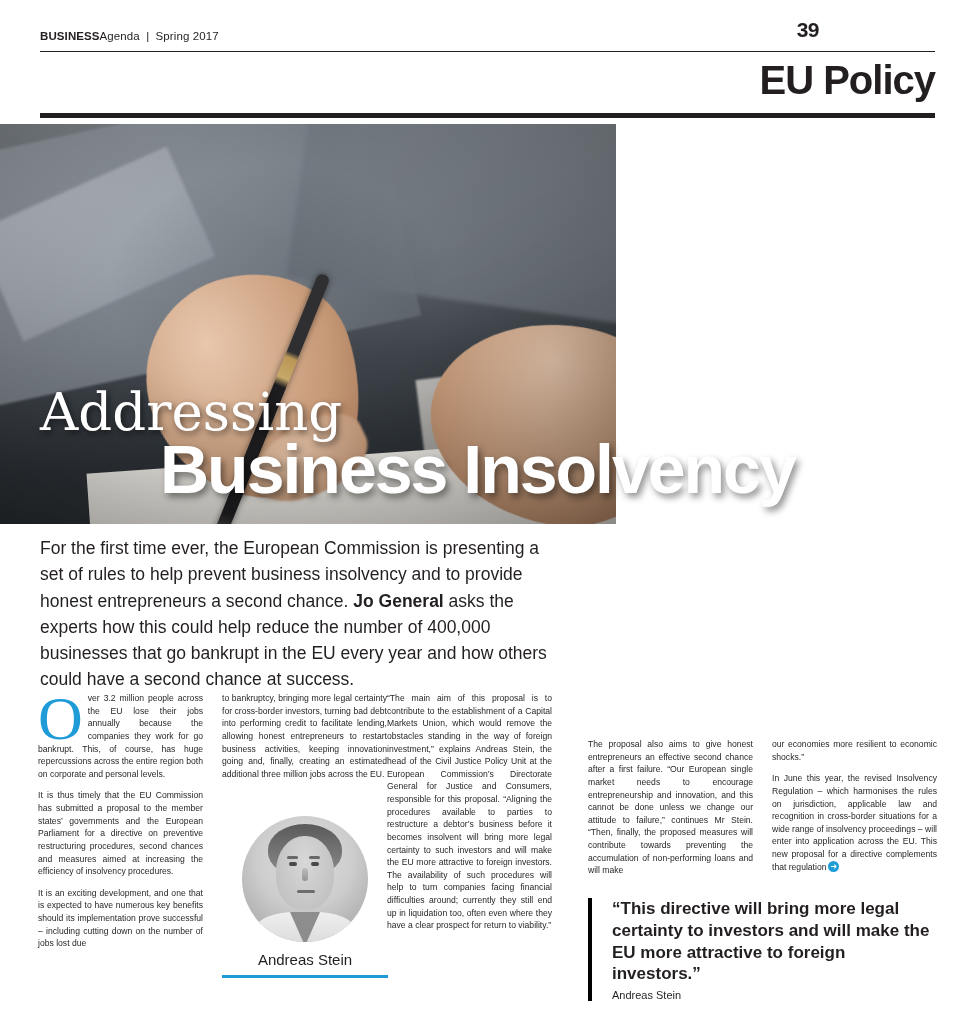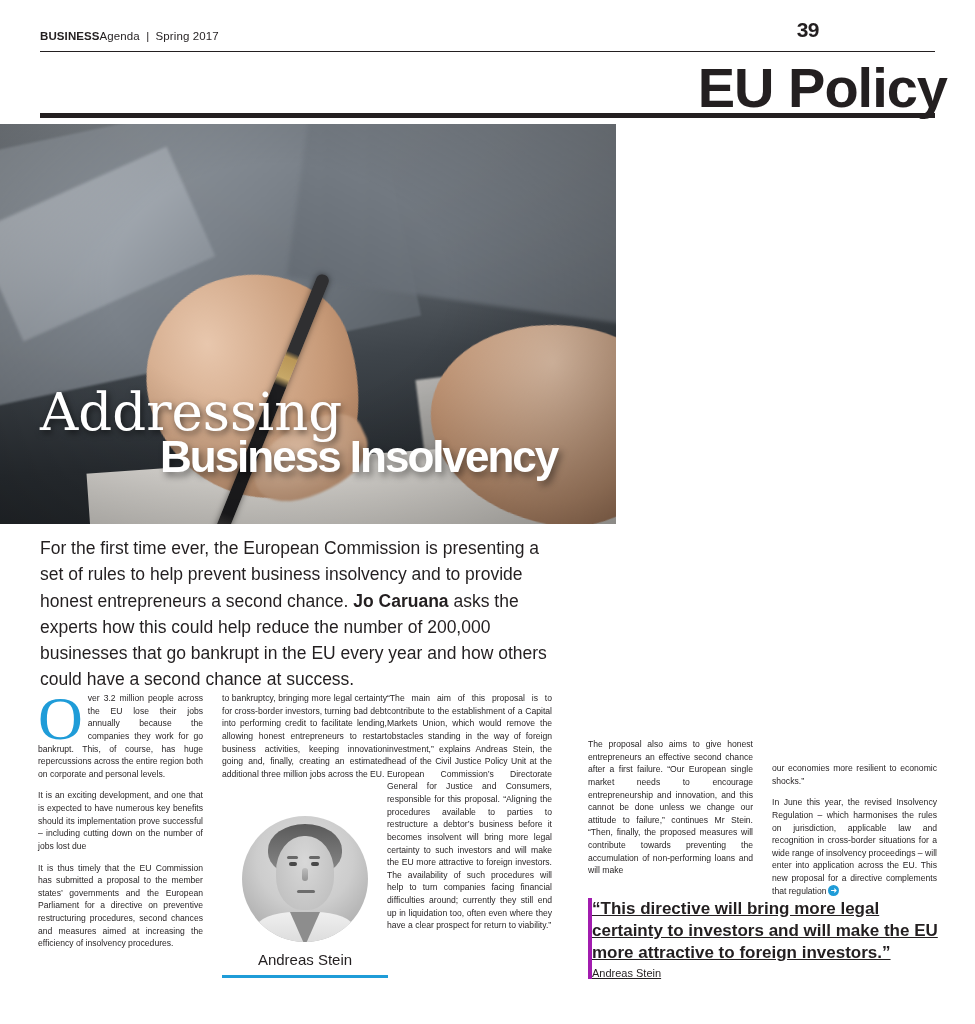--- a/index.html
+++ b/index.html
@@ -29,22 +29,22 @@
   .page-number {
     position:absolute; right:40px; top:18px;
     font-size:21px; font-weight:bold; letter-spacing:-0.5px;
   }
   .header-rule {
     position:absolute; left:40px; top:51px; width:895px; height:1px;
     background:#231f20;
   }
 
   .section-title {
-    position:absolute; right:28px; top:60px;
-    font-size:56px; font-weight:bold; letter-spacing:-1px;
+    position:absolute; right:40px; top:60px;
+    font-size:40px; font-weight:bold; letter-spacing:-1px;
     line-height:1;
   }
   .thick-rule {
     position:absolute; left:40px; top:113px; width:895px; height:5px;
     background:#231f20;
   }
 
   
   .hero {
     position:absolute; left:0; top:124px; width:616px; height:400px;
@@ -127,42 +127,42 @@
 
   
   .hero-title-script {
     position:absolute; left:40px; top:385px;
     font-family:"DejaVu Serif", serif;
     font-size:53px; color:#ffffff; line-height:1;
     text-shadow:2px 3px 6px rgba(0,0,0,.55);
   }
   .hero-title-main {
     position:absolute; left:160px; top:435px;
-    font-size:44px; font-weight:bold; color:#ffffff;
+    font-size:68px; font-weight:bold; color:#ffffff;
     letter-spacing:-2px; line-height:1;
     text-shadow:3px 4px 7px rgba(0,0,0,.45);
     white-space:nowrap;
   }
 
   
   .standfirst {
     position:absolute; left:40px; top:535px; width:520px;
     font-size:17.5px; line-height:1.5; color:#231f20;
   }
   .standfirst b { font-weight:bold; }
 
   
   .col { position:absolute; font-size:8.6px; line-height:1.47; text-align:justify; }
   .col p { margin:0 0 9px 0; }
 
   .col1 { left:38px; top:692px; width:165px; }
   .col2 { left:222px; top:692px; width:165px; }
   .col3 { left:387px; top:692px; width:165px; }
   .col4 { left:588px; top:738px; width:165px; }
-  .col5 { left:772px; top:762px; width:165px; }
+  .col5 { left:772px; top:738px; width:165px; }
 
   .dropcap {
     float:left;
     font-size:62px; line-height:0.78;
     font-weight:normal;
     color:#1f9cd8;
     font-family:"Liberation Serif", serif;
     margin:2px 5px 0 0;
   }
 
@@ -223,23 +223,22 @@
     margin-top:9px; text-align:center;
     font-size:15px; color:#231f20;
   }
   .portrait-rule {
     margin-top:7px; width:166px; height:3px; background:#1f9cd8;
   }
 
   
   .pullquote {
     position:absolute; left:588px; top:898px; width:350px;
-    border-left:4px solid #a21caf;
-    padding-left:0;
-    text-decoration:underline;
+    border-left:4px solid #000000;
+    padding-left:20px;
   }
   .pullquote-text {
     font-size:17px; font-weight:bold; line-height:1.28; color:#231f20;
   }
   .pullquote-attr {
     margin-top:4px; font-size:11px; color:#231f20;
   }
 
   .arrow-icon {
     display:inline-block; width:11px; height:11px; border-radius:50%;
@@ -276,27 +275,27 @@
     <div class="ph-thumb"></div>
     <div class="ph-pen"></div>
     <div class="ph-vig"></div>
   </div>
 </div>
 
 <div class="hero-title-script">Addressing</div>
 <div class="hero-title-main">Business Insolvency</div>
 
 <div class="standfirst">
-  <span>For the first time ever, the European Commission is presenting a set of rules to help prevent business insolvency and to provide honest entrepreneurs a second chance. </span><b>Jo Caruana</b><span> asks the experts how this could help reduce the number of 200,000 businesses that go bankrupt in the EU every year and how others could have a second chance at success.</span>
+  <span>For the first time ever, the European Commission is presenting a set of rules to help prevent business insolvency and to provide honest entrepreneurs a second chance. </span><b>Jo General</b><span> asks the experts how this could help reduce the number of 400,000 businesses that go bankrupt in the EU every year and how others could have a second chance at success.</span>
 </div>
 
 <div class="col col1">
   <p><span class="dropcap">O</span><span>ver 3.2 million people across the EU lose their jobs annually because the companies they work for go bankrupt. This, of course, has huge repercussions across the entire region both on corporate and personal levels.</span></p>
+  <p>It is thus timely that the EU Commission has submitted a proposal to the member states’ governments and the European Parliament for a directive on preventive restructuring procedures, second chances and measures aimed at increasing the efficiency of insolvency procedures.</p>
   <p>It is an exciting development, and one that is expected to have numerous key benefits should its implementation prove successful – including cutting down on the number of jobs lost due</p>
-  <p>It is thus timely that the EU Commission has submitted a proposal to the member states’ governments and the European Parliament for a directive on preventive restructuring procedures, second chances and measures aimed at increasing the efficiency of insolvency procedures.</p>
 </div>
 
 <div class="col col2">
   <p>to bankruptcy, bringing more legal certainty for cross-border investors, turning bad debt into performing credit to facilitate lending, allowing honest entrepreneurs to restart business activities, keeping innovation going and, finally, creating an estimated additional three million jobs across the EU.</p>
 </div>
 
 <div class="col col3">
   <p>“The main aim of this proposal is to contribute to the establishment of a Capital Markets Union, which would remove the obstacles standing in the way of foreign investment,” explains Andreas Stein, the head of the Civil Justice Policy Unit at the European Commission’s Directorate General for Justice and Consumers, responsible for this proposal. “Aligning the procedures available to parties to restructure a debtor’s business before it becomes insolvent will bring more legal certainty to such investors and will make the EU more attractive to foreign investors. The availability of such procedures will help to turn companies facing financial difficulties around; currently they still end up in liquidation too, often even where they have a clear prospect for return to viability.”</p>
 </div>
 

